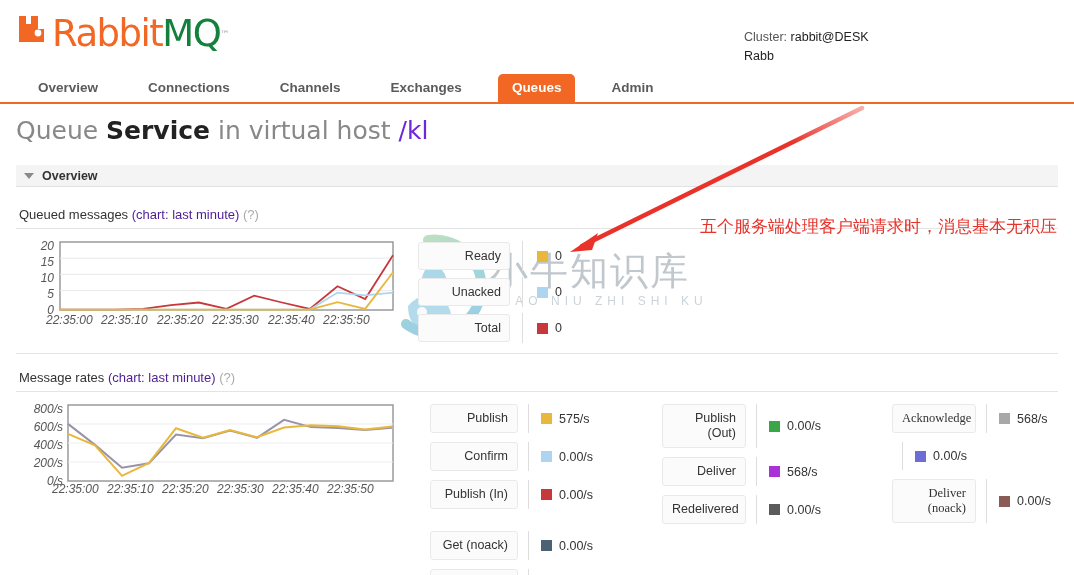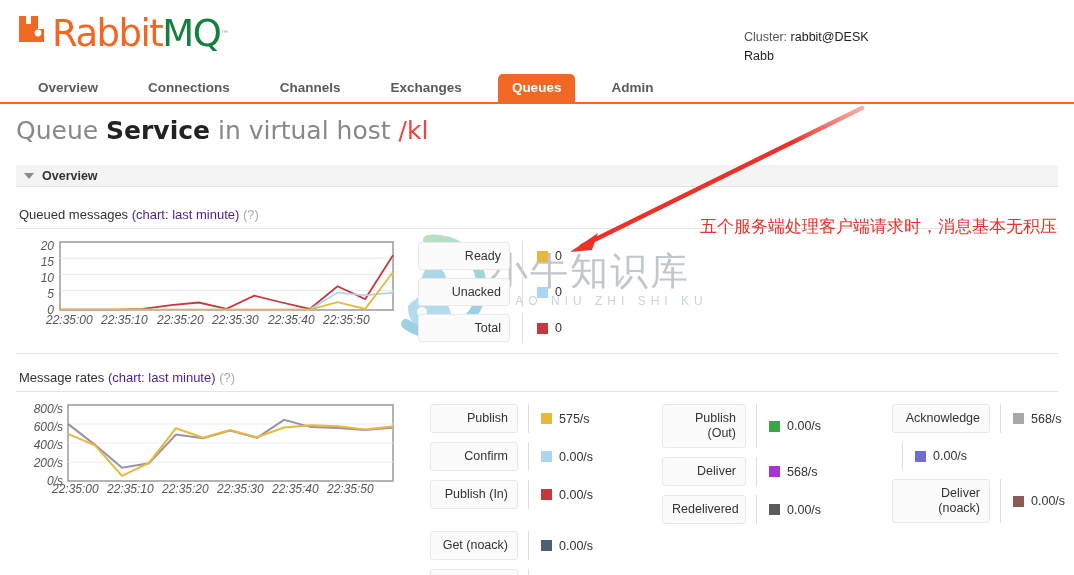--- a/index.html
+++ b/index.html
@@ -111,21 +111,21 @@
   
   #page-title {
     position: absolute; left: 16px; top: 116px;
     font-size: 25px;
     color: #888;
     font-weight: 400;
     white-space: nowrap;
     font-family: "DejaVu Sans", sans-serif;
   }
   #page-title .strong { color: #222; font-weight: 600; }
-  #page-title .vhost { color: #ef4444; font-weight: 400; }
+  #page-title .vhost { color: #6d28d9; font-weight: 400; }
 
   
   #overview-section {
     position: absolute; left: 16px; top: 165px;
     width: 1042px; height: 22px;
     background: #f4f4f4;
     border-bottom: 1px solid #e2e2e2;
     display: flex; align-items: center;
     cursor: pointer;
   }
@@ -228,21 +228,21 @@
     font-size: 12.5px;
     color: #333;
     background: #fbfbfb;
     border: 1px solid #e9e9e9;
     border-radius: 3px;
     line-height: 15px;
     cursor: pointer;
   }
   #rate-col-1 .rate-name { width: 88px; }
   #rate-col-2 .rate-name { width: 84px; }
-  #rate-col-3 .rate-name { width: 98px; }
+  #rate-col-3 .rate-name { width: 84px; font-family: Liberation Serif, serif; }
   .rate-sep {
     width: 1px; align-self: stretch;
     background: #ddd;
     margin: 0 12px 0 10px;
     min-height: 28px;
   }
   .rate-swatch {
     width: 11px; height: 11px;
     margin-right: 7px; flex: none;
   }

